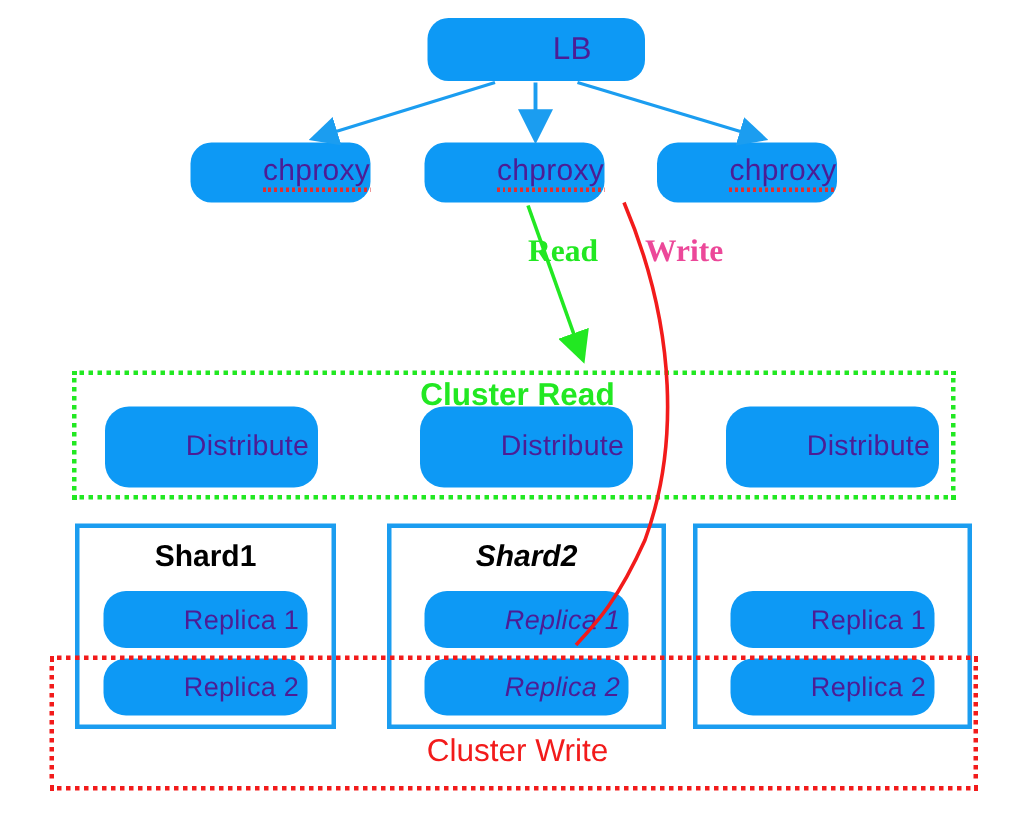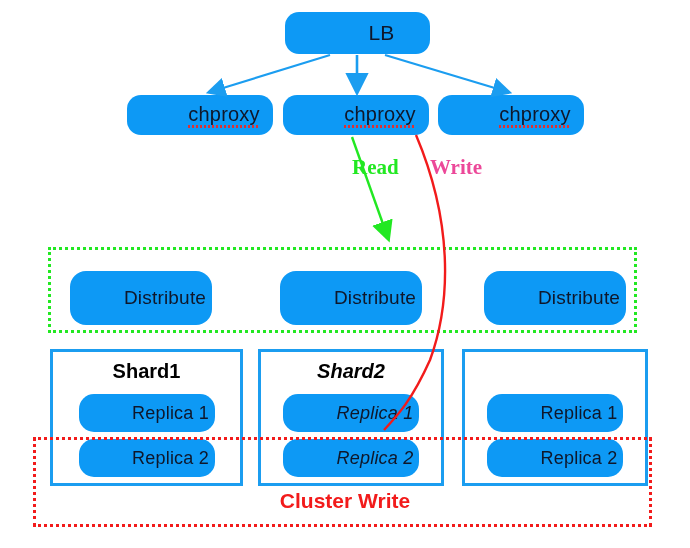--- a/index.html
+++ b/index.html
@@ -14,41 +14,41 @@
     position: relative;
     width: 690px;
     height: 548px;
     background: #ffffff;
     overflow: hidden;
   }
   .node {
     position: absolute;
     background: #0d99f5;
     border-radius: 14px;
-    color: #0f172a;
+    color: #4c1d95;
     display: flex;
     align-items: center;
     justify-content: center;
     font-family: "Liberation Sans", sans-serif;
     font-weight: 400;
     letter-spacing: 0.2px;
     box-sizing: border-box;
     z-index: 4;
     padding-left: 48px;
   }
   .node-lb {
     left: 285px;
     top: 12px;
     width: 145px;
     height: 42px;
     font-size: 21px;
   }
   .node-chproxy {
     top: 95px;
-    width: 146px;
+    width: 120px;
     height: 40px;
     font-size: 20px;
   }
   .chproxy-1 { left: 127px; }
   .chproxy-2 { left: 283px; }
   .chproxy-3 { left: 438px; }
   .squiggle {
     position: relative;
     display: inline-block;
     padding-bottom: 1px;
@@ -111,21 +111,21 @@
 
   .shard-box {
     position: absolute;
     top: 349px;
     height: 137px;
     border: 3px solid #1b9df0;
     box-sizing: border-box;
     background: transparent;
     z-index: 3;
   }
-  .shard-1 { left: 50px; width: 193px; }
+  .shard-1 { left: 50px; width: 174px; }
   .shard-2 { left: 258px; width: 186px; font-style: italic; }
   .shard-3 { left: 462px; width: 186px; }
   .shard-title {
     position: absolute;
     left: 0;
     right: 0;
     top: 8px;
     text-align: center;
     color: #000000;
     font-size: 20px;
@@ -152,21 +152,21 @@
     background: transparent;
   }
   .cluster-write-label {
     position: absolute;
     left: 0;
     right: 0;
     top: 489px;
     text-align: center;
     color: #f21b1b;
     font-size: 21px;
-    font-weight: bold;
+    font-weight: normal;
     font-family: "Liberation Sans", sans-serif;
     z-index: 7;
   }
 
   .edge-label {
     position: absolute;
     font-size: 21px;
     font-weight: bold;
     font-family: Liberation Serif, serif;
     z-index: 7;
@@ -229,20 +229,21 @@
     <span class="squiggle">chproxy</span>
   </div>
   <div class="node node-chproxy chproxy-3">
     <span class="squiggle">chproxy</span>
   </div>
 
   <div class="edge-label label-read">Read</div>
   <div class="edge-label label-write">Write</div>
 
   <div class="cluster-read-box"></div>
+  <div class="cluster-read-label">Cluster Read</div>
 
   <div class="node node-distribute dist-1">
     <span>Distribute</span>
   </div>
   <div class="node node-distribute dist-2">
     <span>Distribute</span>
   </div>
   <div class="node node-distribute dist-3">
     <span>Distribute</span>
   </div>

